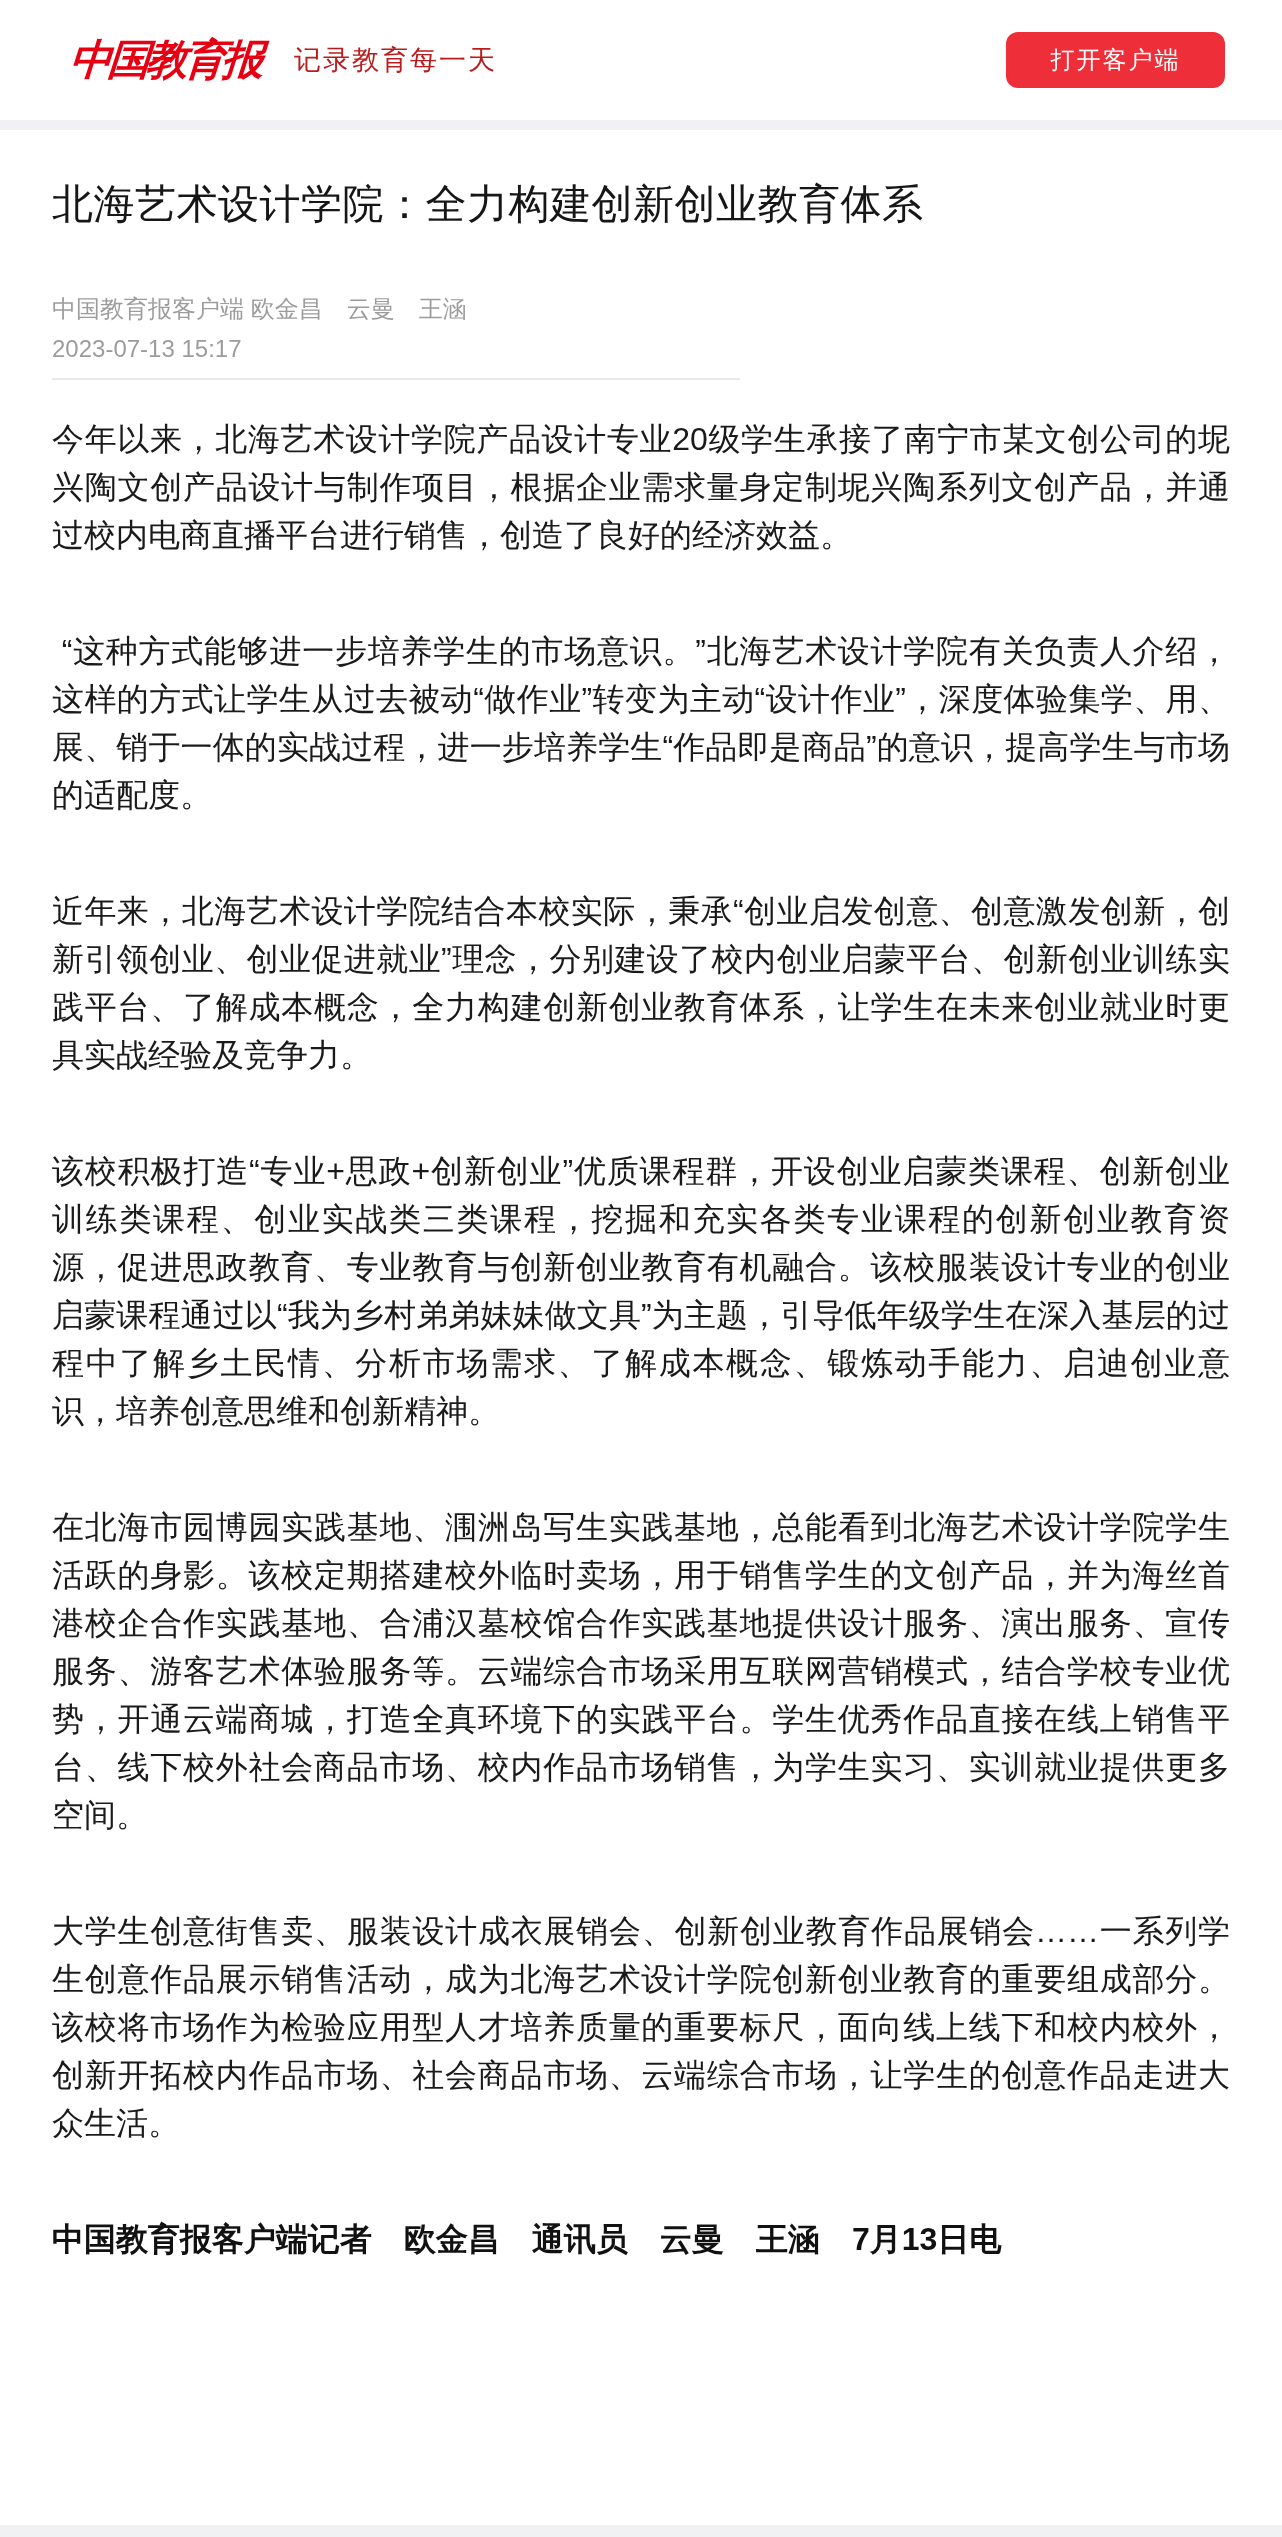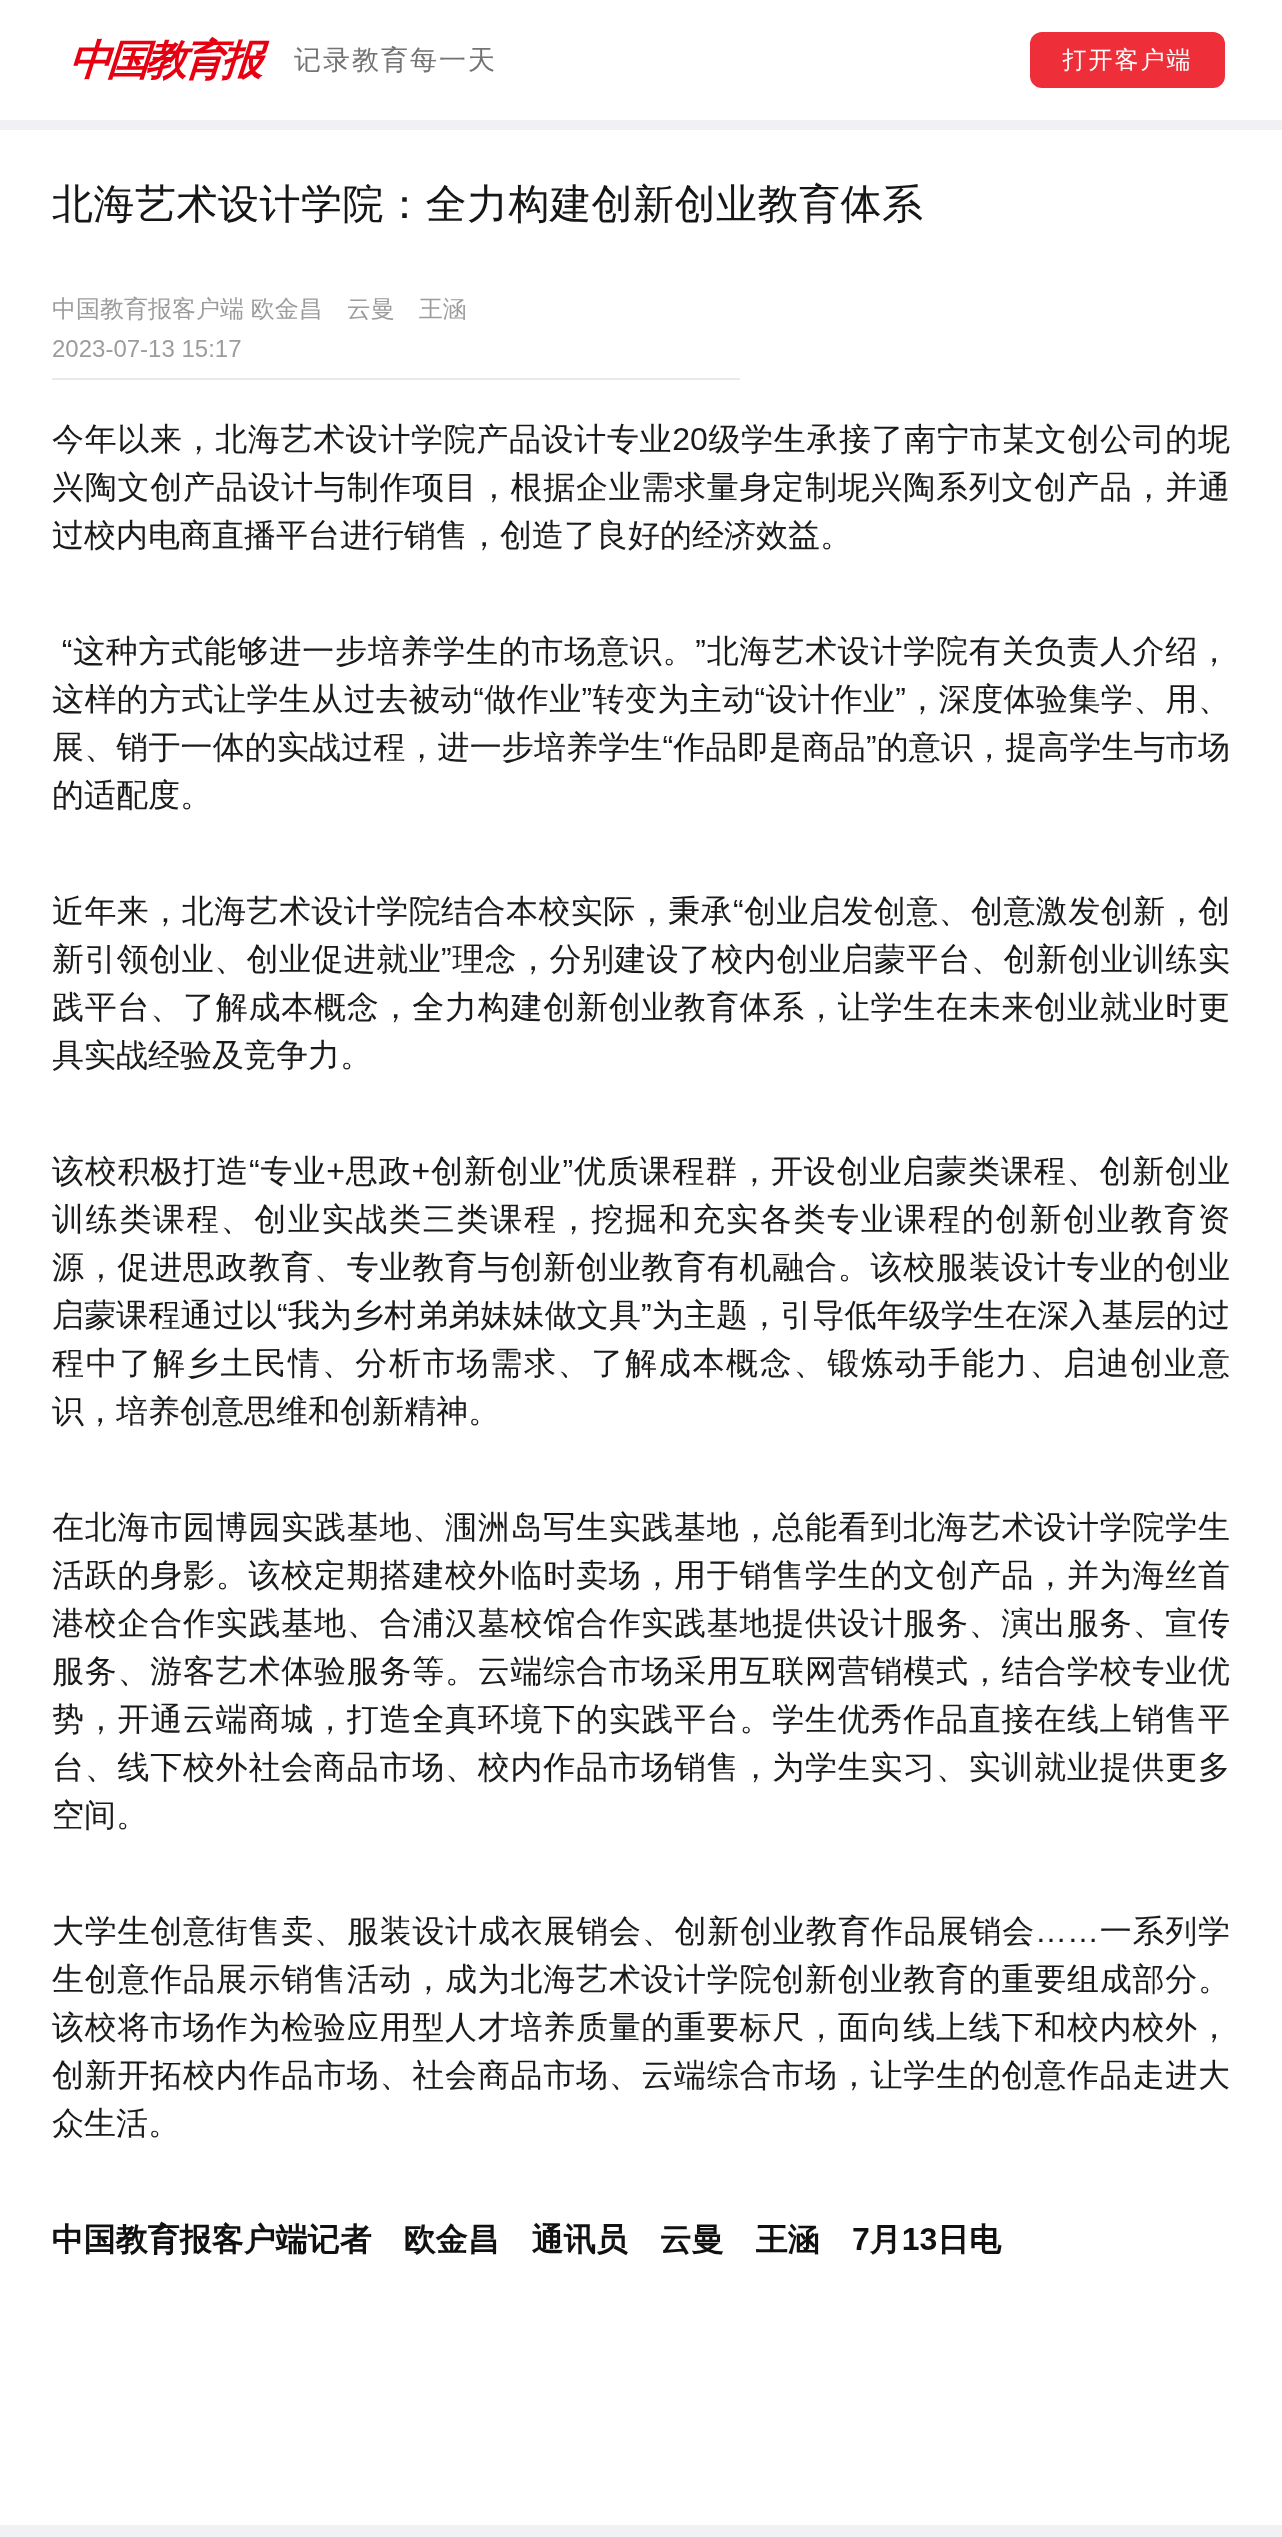--- a/index.html
+++ b/index.html
@@ -30,28 +30,28 @@
     font-weight: 700;
     font-style: italic;
     letter-spacing: -4px;
     color: #e60012;
     white-space: nowrap;
     transform: skewX(-4deg);
     cursor: pointer;
   }
   .tagline {
     font-size: 27px;
-    color: #737373;
+    color: #b91c1c;
     margin-left: 34px;
     letter-spacing: 2px;
     white-space: nowrap;
   }
   .open-app-btn {
     margin-left: auto;
-    width: 195px;
+    width: 219px;
     height: 56px;
     border: none;
     border-radius: 12px;
     background: #ee2f3a;
     color: #ffffff;
     font-size: 24px;
     letter-spacing: 2px;
     font-family: inherit;
     display: flex;
     align-items: center;

